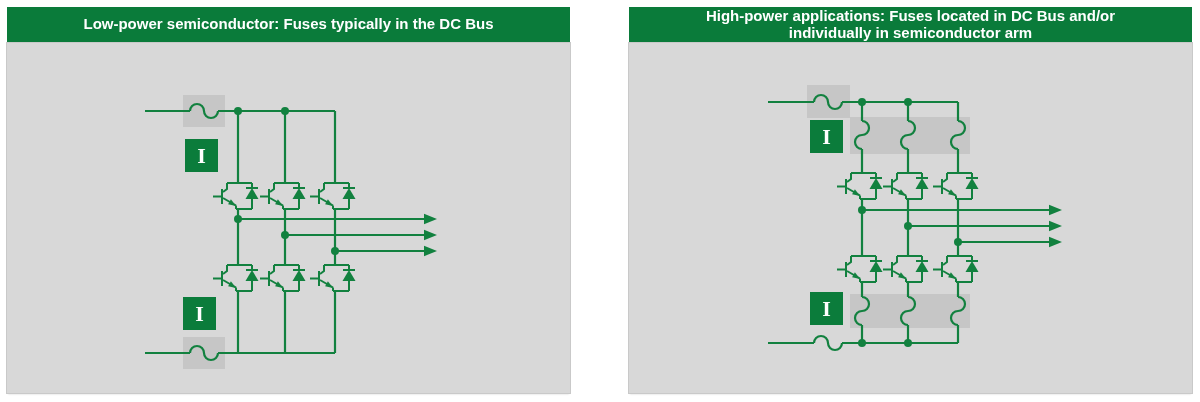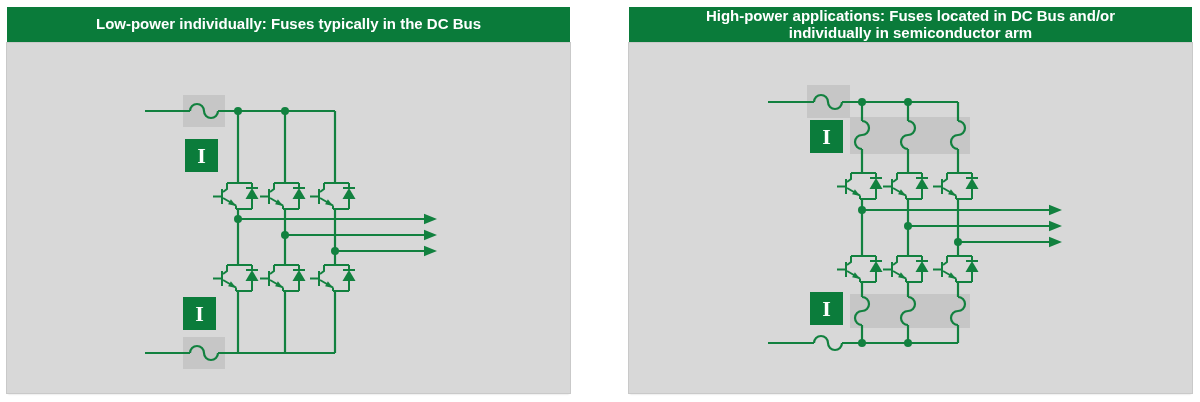--- a/index.html
+++ b/index.html
@@ -38,21 +38,21 @@
     fill:var(--sensor-text,#fff);
     font-family:"Liberation Serif", serif;
     font-size:22px; font-weight:bold; text-anchor:middle;
   }
 </style>
 </head>
 <body>
 
 <section class="panel" id="panel-left">
   <header class="panel-header">
-    <div class="panel-title">Low-power individually: Fuses typically in the DC Bus</div>
+    <div class="panel-title">Low-power semiconductor: Fuses typically in the DC Bus</div>
   </header>
   <div class="panel-body">
     <svg class="diagram" width="563" height="350" viewBox="0 0 563 350">
       <defs>
         <g id="igbt-sym">
           <path class="wire2" d="M -11,-13 H 14"></path>
           <path class="wire2" d="M -11,-13 V -7 L -15,-4"></path>
           <path class="wire2" d="M -16,-7 V 8"></path>
           <path class="wire2" d="M -25,0.5 H -16"></path>
           <path class="wire2" d="M -15,2 L -2,9.5"></path>

